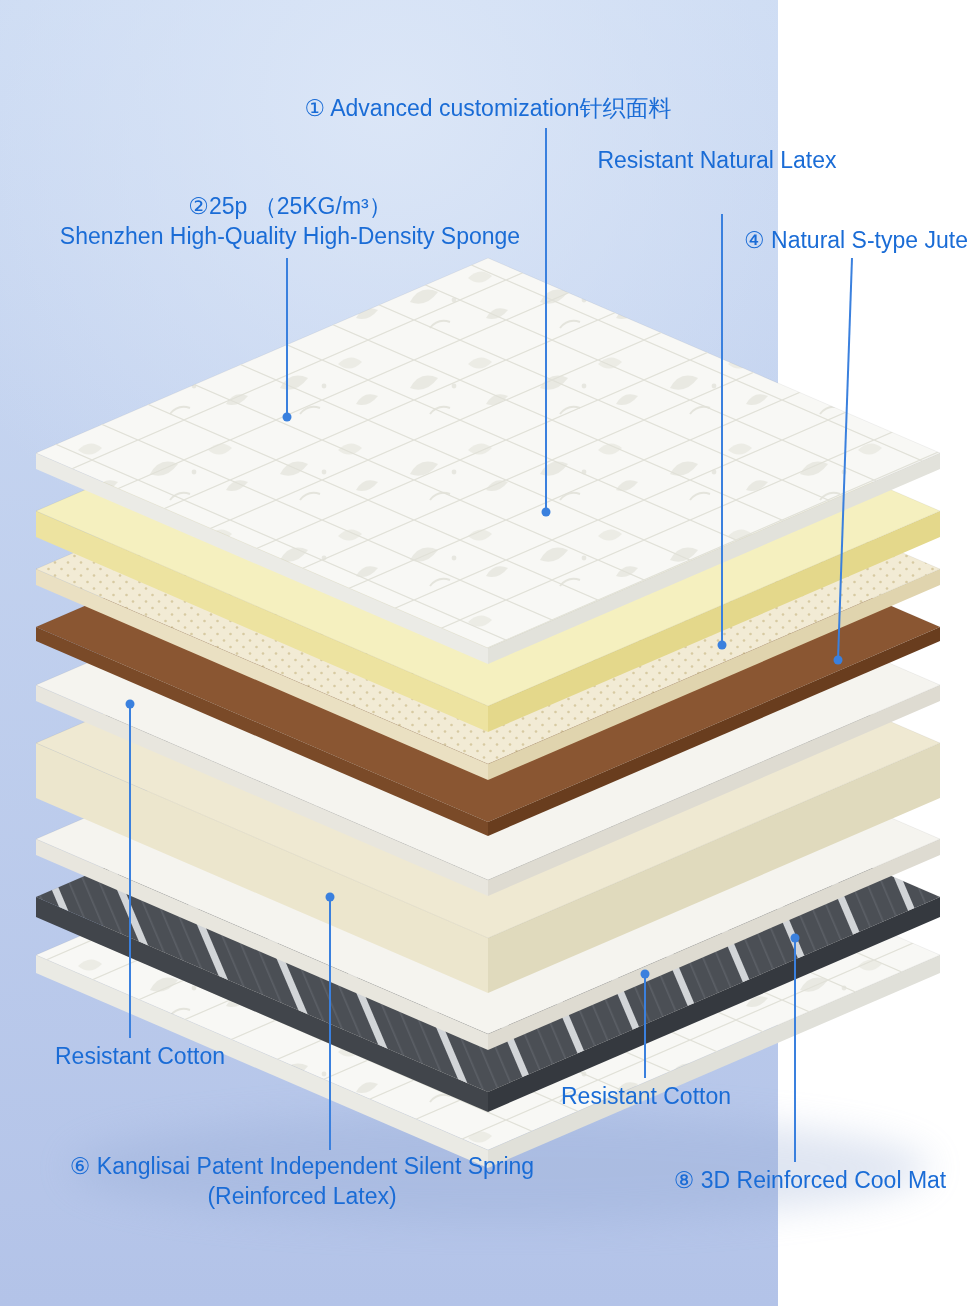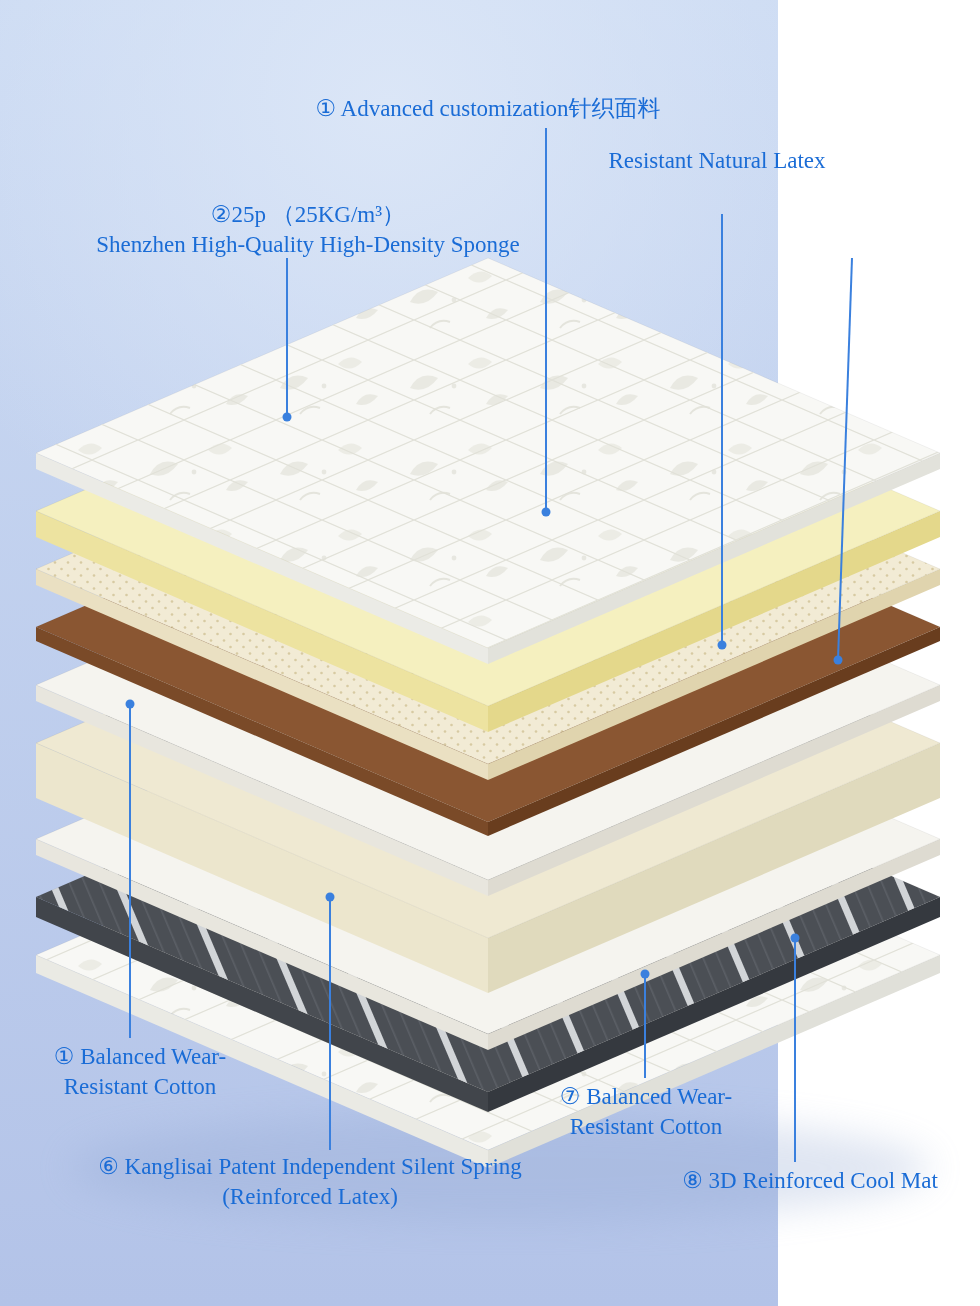--- a/index.html
+++ b/index.html
@@ -5,21 +5,20 @@
   html,body{margin:0;padding:0}
   body{
     width:980px;height:1306px;overflow:hidden;
     font-family:"Liberation Sans",sans-serif;
   }
   .stage{
     position:relative;width:778px;height:1306px;
     background:
       radial-gradient(120% 70% at 50% 8%, #dbe6f7 0%, rgba(219,230,247,0) 55%),
       linear-gradient(180deg,#ccdbf3 0%,#c2d1ee 45%,#b3c3e8 100%);
-    font-family: Liberation Serif, serif;
   }
   svg.stack{position:absolute;left:0;top:0;display:block}
   .lb{
     position:absolute;transform:translateX(-50%);
     text-align:center;font-size:23px;font-weight:500;line-height:1.3;
     white-space:nowrap;color:#1a6cd6;
   }
 </style>
 </head>
 <body>
@@ -129,37 +128,38 @@
     </svg>
 
   <div class="lb" style="left: 488px; top: 94px; color: rgb(26, 108, 214);">
     <div>① Advanced customization针织面料</div>
   </div>
 
   <div class="lb" style="left: 717px; top: 146px; color: rgb(26, 108, 214);">
     <div>Resistant Natural Latex</div>
   </div>
 
-  <div class="lb" style="left: 290px; top: 200px; color: rgb(26, 108, 214); margin-left: 18px;">
+  <div class="lb" style="left: 290px; top: 192px; color: rgb(26, 108, 214);">
     <div>②25p （25KG/m³）</div>
     <div>Shenzhen High-Quality High-Density Sponge</div>
   </div>
 
+  <div class="lb" style="left: 856px; top: 226px; color: rgb(26, 108, 214);">
+    <div>④ Natural S-type Jute</div>
+  </div>
 
   <div class="lb" style="left: 140px; top: 1042px; color: rgb(26, 108, 214);">
-    <div>① Balanced Wear-</div>
     <div>Resistant Cotton</div>
   </div>
 
   <div class="lb" style="left: 646px; top: 1082px; color: rgb(26, 108, 214);">
-    <div>⑦ Balanced Wear-</div>
     <div>Resistant Cotton</div>
   </div>
 
-  <div class="lb" style="left: 310px; top: 1152px; color: rgb(26, 108, 214);">
+  <div class="lb" style="left: 302px; top: 1152px; color: rgb(26, 108, 214);">
     <div>⑥ Kanglisai Patent Independent Silent Spring</div>
     <div>(Reinforced Latex)</div>
   </div>
 
   <div class="lb" style="left: 810px; top: 1166px; color: rgb(26, 108, 214);">
     <div>⑧ 3D Reinforced Cool Mat</div>
   </div>
 
 </div>
 

